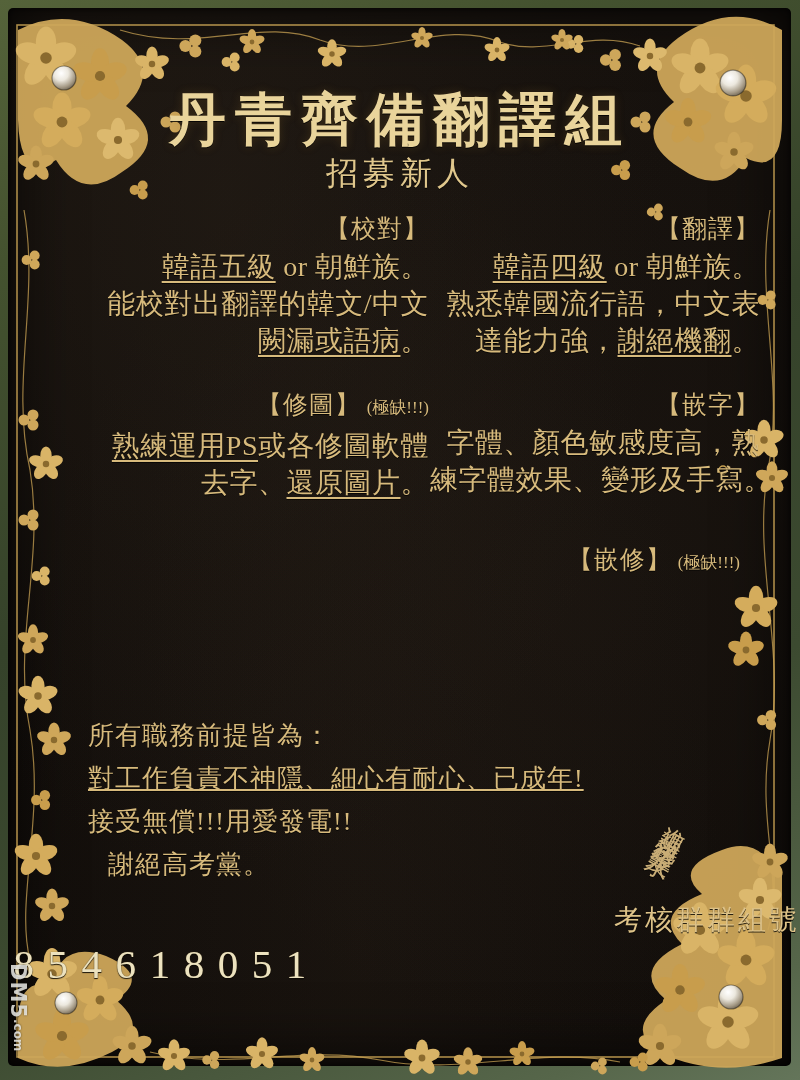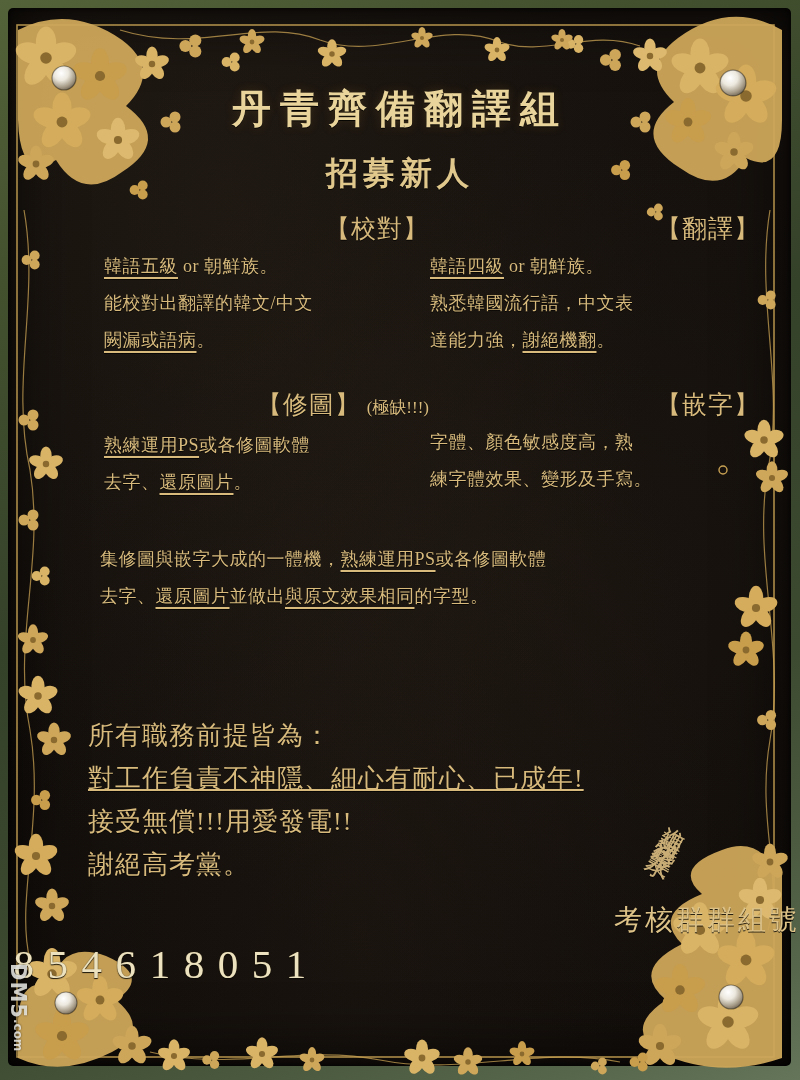--- a/index.html
+++ b/index.html
@@ -13,50 +13,50 @@
     background:
       radial-gradient(ellipse at 28% 18%, rgba(64,52,38,.22), transparent 55%),
       radial-gradient(ellipse at 72% 55%, rgba(56,44,32,.16), transparent 55%),
       radial-gradient(ellipse at 45% 88%, rgba(74,58,42,.14), transparent 60%),
       linear-gradient(#17120e,#110d0a);
     box-shadow: inset 0 0 70px rgba(0,0,0,.85), inset 0 0 6px rgba(0,0,0,.9);
   }
   .orn{position:absolute;left:0;top:0;width:800px;height:1080px;pointer-events:none;}
   .title{
     position:absolute;left:0;right:0;top:82px;text-align:center;
-    font-size:39px;font-weight:bold;letter-spacing:9px;color:#e9d49b;
+    font-size:57px;font-weight:bold;letter-spacing:9px;color:#e9d49b;
     text-shadow:0 1px 0 rgba(0,0,0,.8),0 0 10px rgba(150,110,40,.25);
   }
   .subtitle{
     position:absolute;left:0;right:0;top:152px;text-align:center;
-    font-size:32px;letter-spacing:5px;color:#e0c78c;font-weight:bold;
+    font-size:32px;letter-spacing:5px;color:#e0c78c;font-weight:normal;
     text-shadow:0 1px 0 rgba(0,0,0,.8);
   }
   .card{position:absolute;color:#d7ba7c;text-shadow:0 1px 0 rgba(0,0,0,.7);}
   .card .hdr{font-size:25px;line-height:38px;letter-spacing:1px;text-align:right;}
   .card .note{font-size:17px;margin-left:6px;letter-spacing:0;}
   .card .note:empty{display:none;}
-  .card .line{font-size:18px;line-height:37px;letter-spacing:.5px;white-space:nowrap;}
+  .card .line{font-size:28px;line-height:37px;letter-spacing:.5px;white-space:nowrap;text-align:right;}
   .u{text-decoration:underline;text-underline-offset:5px;text-decoration-thickness:1.5px;}
 
   #pos-0{left:104px;top:210px;width:325px;}
   #pos-1{left:430px;top:210px;width:330px;}
   #pos-2{left:104px;top:386px;width:325px;}
   #pos-3{left:430px;top:386px;width:330px;}
   #pos-4{left:100px;top:541px;width:640px;}
 
   .cond-heading{
     position:absolute;left:106px;top:660px;font-size:37px;font-weight:bold;
     color:#dcc083;letter-spacing:3px;text-shadow:0 1px 0 rgba(0,0,0,.8);
   }
   .cond-line{
     position:absolute;left:88px;font-size:26px;color:#d7ba7c;letter-spacing:1px;
     white-space:nowrap;text-shadow:0 1px 0 rgba(0,0,0,.7);
   }
-  #cond-0{top:718px;} #cond-1{top:761px;text-decoration:underline;} #cond-2{top:804px;} #cond-3{top:847px;}
+  #cond-0{top:718px;} #cond-1{top:761px;text-decoration:underline;} #cond-2{top:804px;} #cond-3{top:847px;margin-left:20px;}
 
   .footer-label{
     position:absolute;left:0;right:0;top:901px;text-align:right;
     font-size:28px;color:#ddc288;letter-spacing:3px;text-shadow:0 1px 0 rgba(0,0,0,.8);
   }
   .group-number{
     position:absolute;left:0;right:0;top:940px;
     font-size:41px;color:#ece2bf;letter-spacing:.33em;text-indent:.33em;
     text-shadow:0 0 1px #5a4a26,0 1px 1px rgba(0,0,0,.9);
   }
@@ -254,24 +254,21 @@
 
   <div class="card" id="pos-3">
     <div class="hdr"><span>【嵌字】</span></div>
     <div>
         <div class="line"><span>字體、顏色敏感度高，熟</span></div>
         <div class="line"><span>練字體效果、變形及手寫。</span></div>
       </div>
   </div>
 
   <div class="card" id="pos-4">
-    <div>
-        <div class="line"><span>集修圖與嵌字大成的一體機，</span><span class="u">熟練運用PS</span><span>或各修圖軟體</span></div>
-        <div class="line"><span>去字、</span><span class="u">還原圖片</span><span>並做出</span><span class="u">與原文效果相同</span><span>的字型。</span></div>
-      </div>
+    <div class="hdr"><span>【嵌修】</span><span class="note">(極缺!!!)</span></div>
   </div>
 
   <div class="cond-line" id="cond-0">所有職務前提皆為：</div>
   <div class="cond-line" id="cond-1">對工作負責不神隱、細心有耐心、已成年!</div>
   <div class="cond-line" id="cond-2">接受無償!!!用愛發電!!</div>
   <div class="cond-line" id="cond-3">謝絕高考黨。</div>
 
   <div class="footer-label">考核群群組號</div>
   <div class="group-number">854618051</div>
 

